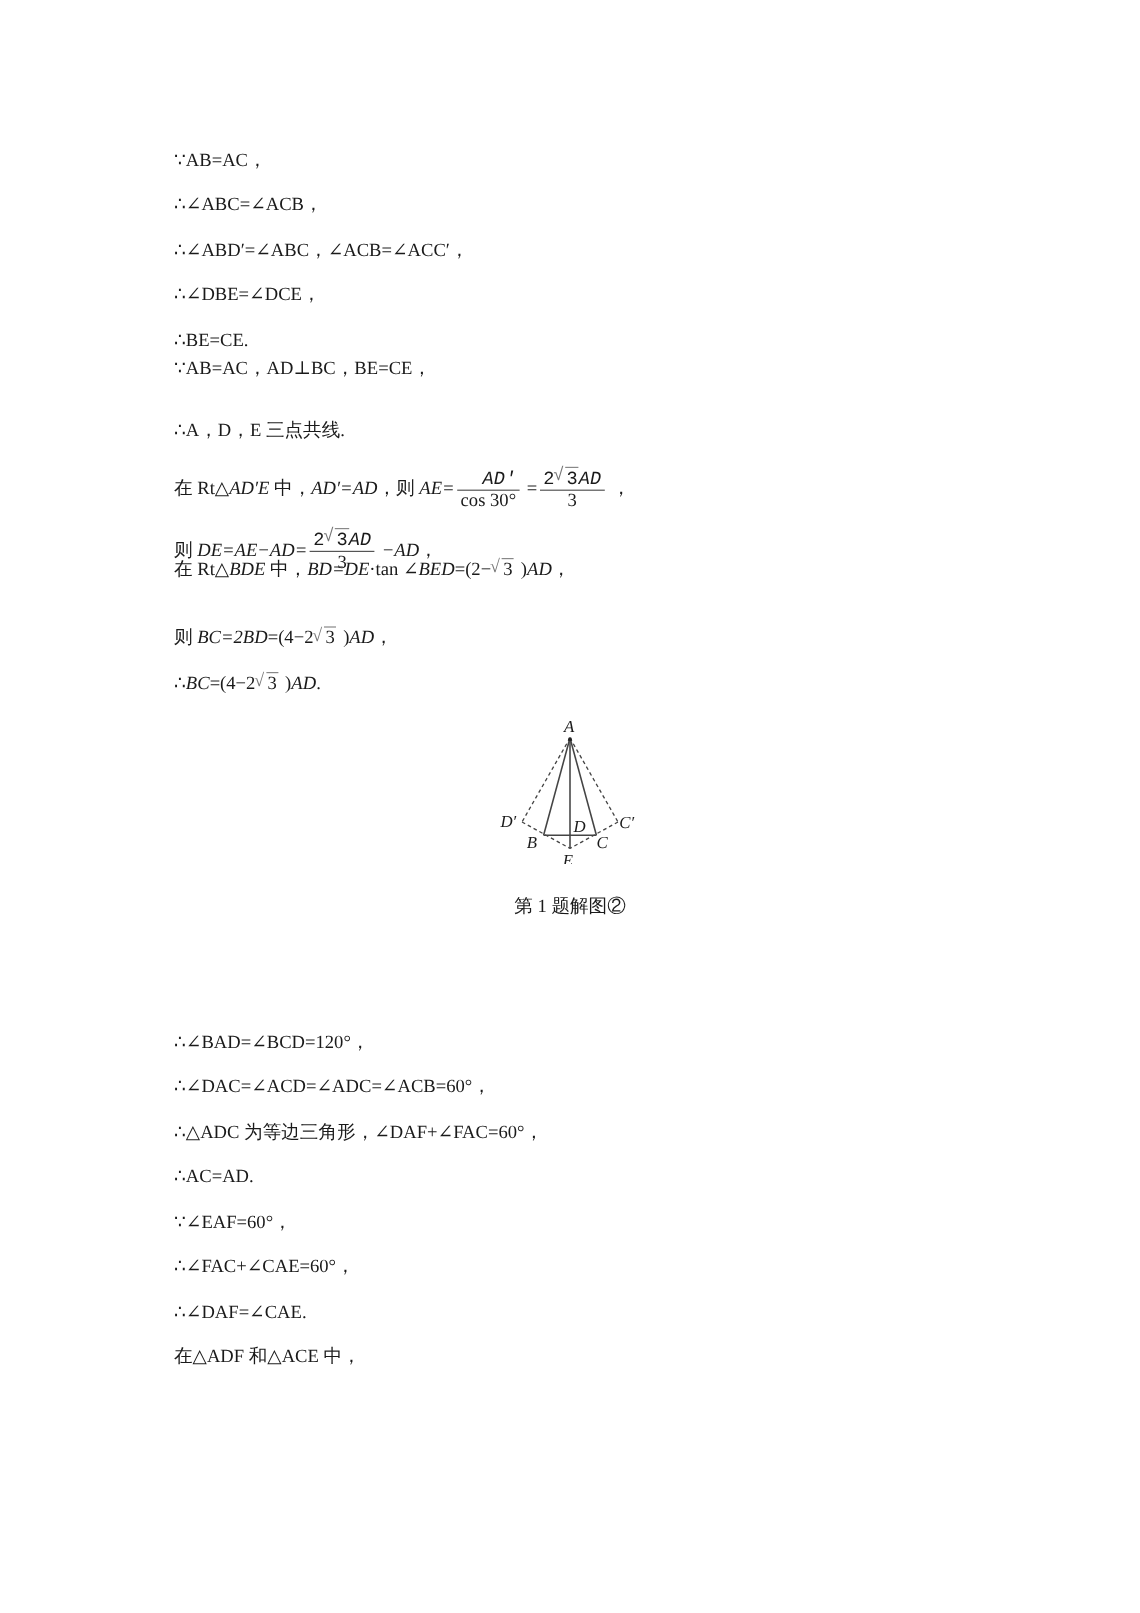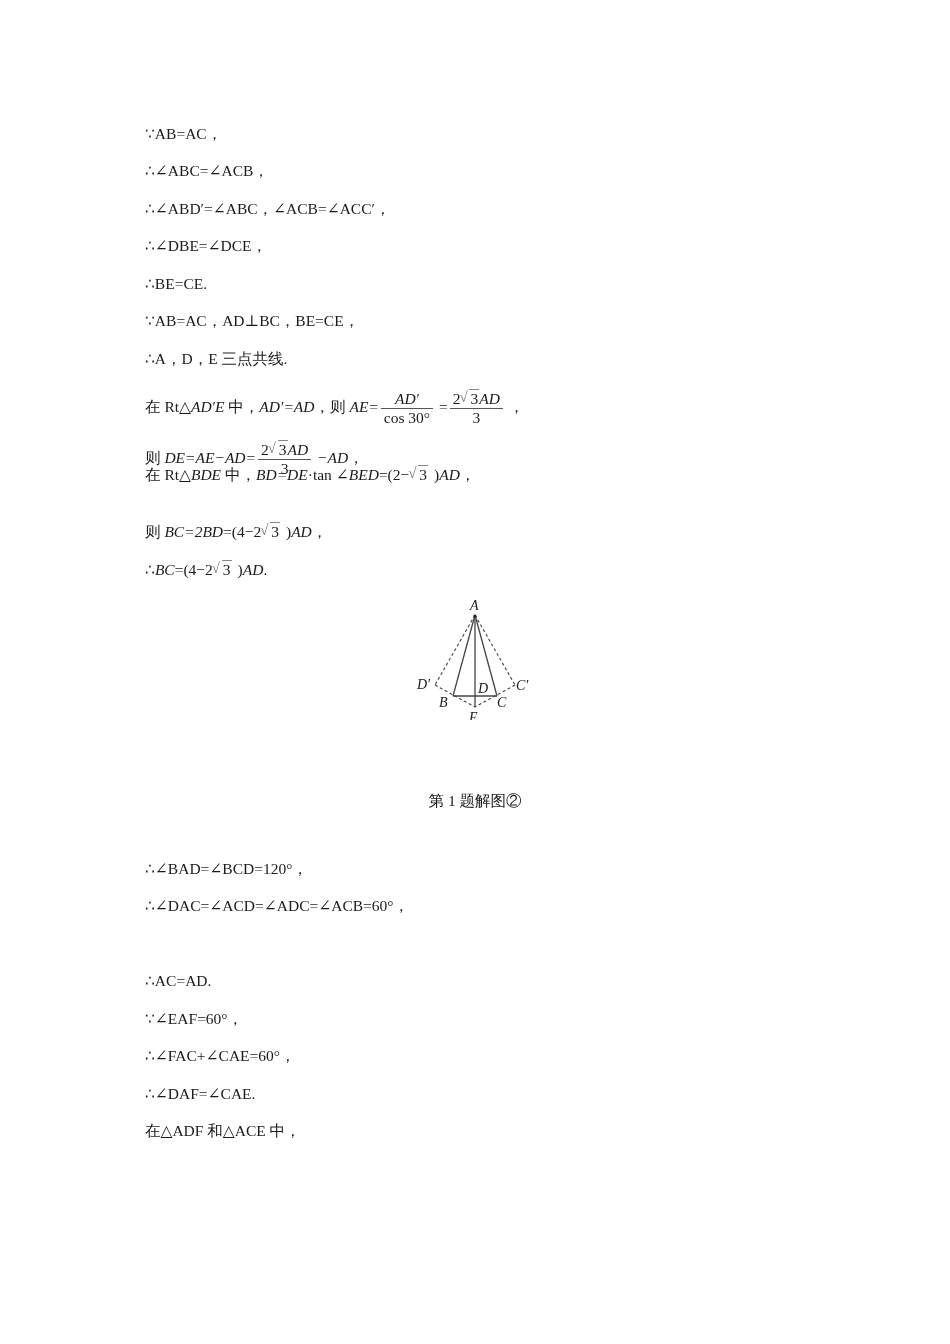--- a/index.html
+++ b/index.html
@@ -21,33 +21,34 @@
       left: 0; top: 0;
       width: 950px; height: 996px;
     }
     .line {
       position: absolute;
       left: 145px;
       white-space: nowrap;
       line-height: 20px;
       height: 20px;
     }
-    .m { font-style: italic; }
+    .m { font-style: italic; text-align: right; }
     .frac {
       display: inline-block;
       vertical-align: middle;
       text-align: center;
       position: relative;
       margin: 0 2px;
       line-height: 18px;
     }
     .frac .num {
       display: block;
       padding: 0 3px;
       border-bottom: 1px solid #555;
+      font-family: Liberation Mono, monospace;
     }
     .frac .den {
       display: block;
       padding: 0 3px;
     }
     .sqrt {
       display: inline-block;
       position: relative;
       padding-left: 9px;
       margin-right: 6px;
@@ -74,41 +75,40 @@
       height: 125px;
     }
     .figure svg { display: block; }
     .caption {
       position: absolute;
       left: 0;
       width: 950px;
       top: 746px;
       text-align: center;
       line-height: 20px;
-      margin-top: 45px;
     }
     .label {
       font-family: "Liberation Serif", "DejaVu Serif", serif;
       font-style: italic;
       font-size: 14px;
       fill: #1a1a1a;
     }
     .bold { font-weight: bold; }
   </style>
 </head>
 <body>
 
 <div class="page">
 
   <div class="line" style="top:124px">∵AB=AC，</div>
   <div class="line" style="top:161px">∴∠ABC=∠ACB，</div>
   <div class="line" style="top:199px">∴∠ABD′=∠ABC，∠ACB=∠ACC′，</div>
   <div class="line" style="top:236px">∴∠DBE=∠DCE，</div>
   <div class="line" style="top:274px">∴BE=CE.</div>
-  <div class="line" style="top:311px">∵AB=AC，AD⊥BC，BE=CE，</div>
+  <div class="line" style="top:298px">∵AB=AC，AD⊥BC，BE=CE，</div>
   <div class="line" style="top:349px">∴A，D，E 三点共线.</div>
 
   <div class="line" style="top:390px">
     <span>在 Rt△</span><span class="m">AD′E</span><span> 中，</span><span class="m">AD′=AD</span><span>，则 </span><span class="m">AE=</span><span class="frac"><span class="num m">AD′</span><span class="den">cos 30°</span></span><span> =</span><span class="frac"><span class="num"><span>2</span><span class="sqrt"><span class="rad">3</span></span><span class="m" style="margin-left:-6px">AD</span></span><span class="den">3</span></span><span> ，</span>
   </div>
 
   <div class="line" style="top:441px">
     <span>则 </span><span class="m">DE=AE−AD=</span><span class="frac"><span class="num"><span>2</span><span class="sqrt"><span class="rad">3</span></span><span class="m" style="margin-left:-6px">AD</span></span><span class="den">3</span></span><span class="m"> −AD</span><span>，</span>
   </div>
 
@@ -145,19 +145,20 @@
       <text class="label" x="497" y="707">C</text>
       <text class="label" x="516" y="690">C′</text>
       <text class="label" x="469" y="722">E</text>
     </svg>
   </div>
   <div class="caption">第 1 题解图②</div>
 
 
   <div class="line" style="top:859px">∴∠BAD=∠BCD=120°，</div>
   <div class="line" style="top:896px">∴∠DAC=∠ACD=∠ADC=∠ACB=60°，</div>
+  <div class="line" style="top:934px">∴△ADC 为等边三角形，∠DAF+∠FAC=60°，</div>
   <div class="line" style="top:971px">∴AC=AD.</div>
   <div class="line" style="top:1009px">∵∠EAF=60°，</div>
   <div class="line" style="top:1046px">∴∠FAC+∠CAE=60°，</div>
   <div class="line" style="top:1084px">∴∠DAF=∠CAE.</div>
   <div class="line" style="top:1121px">在△ADF 和△ACE 中，</div>
 
 </div>
 
 </body></html>

